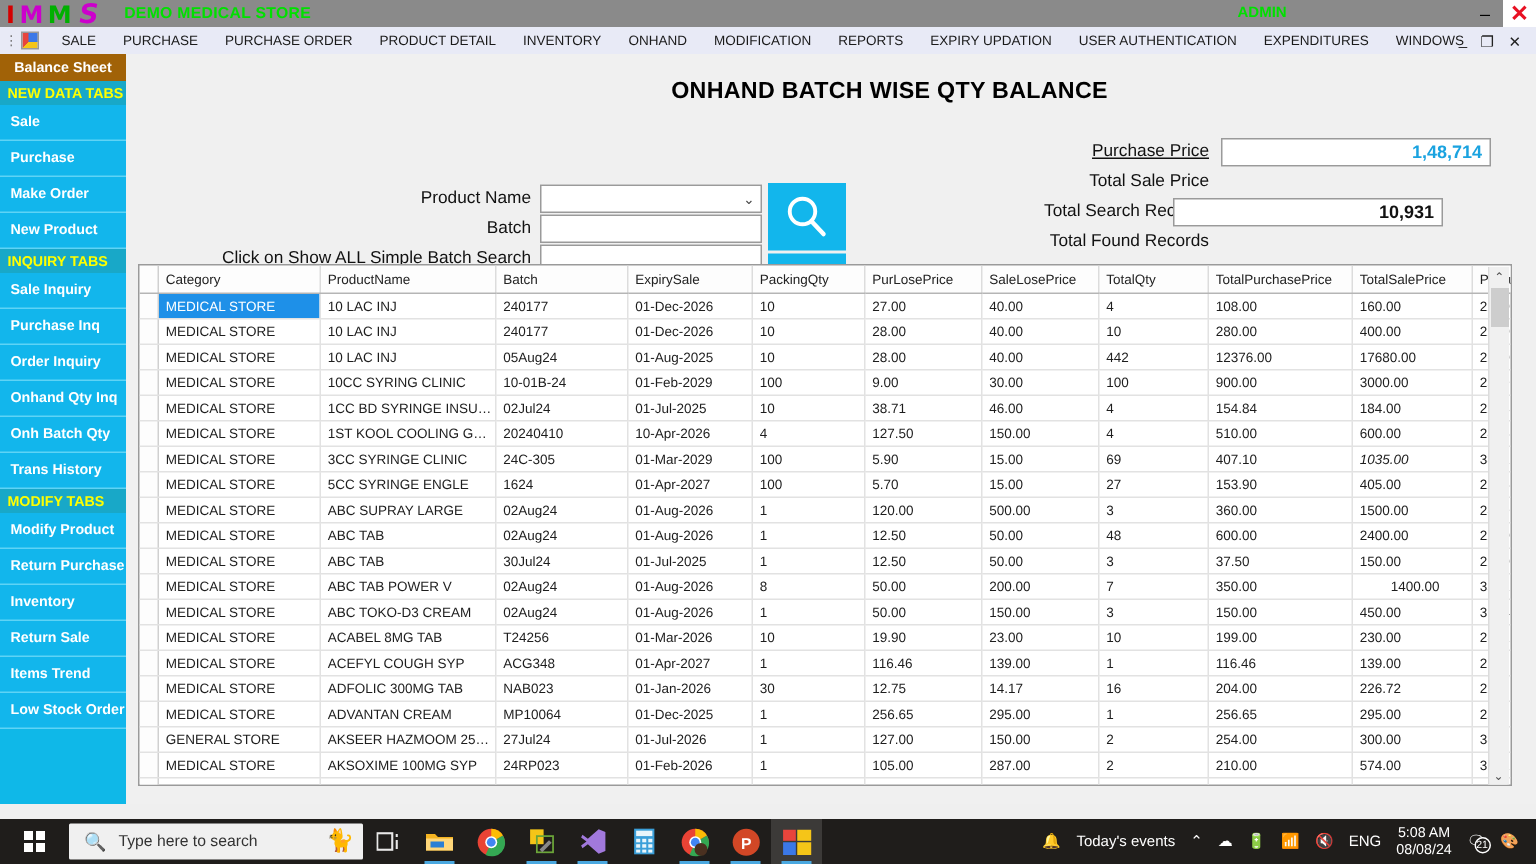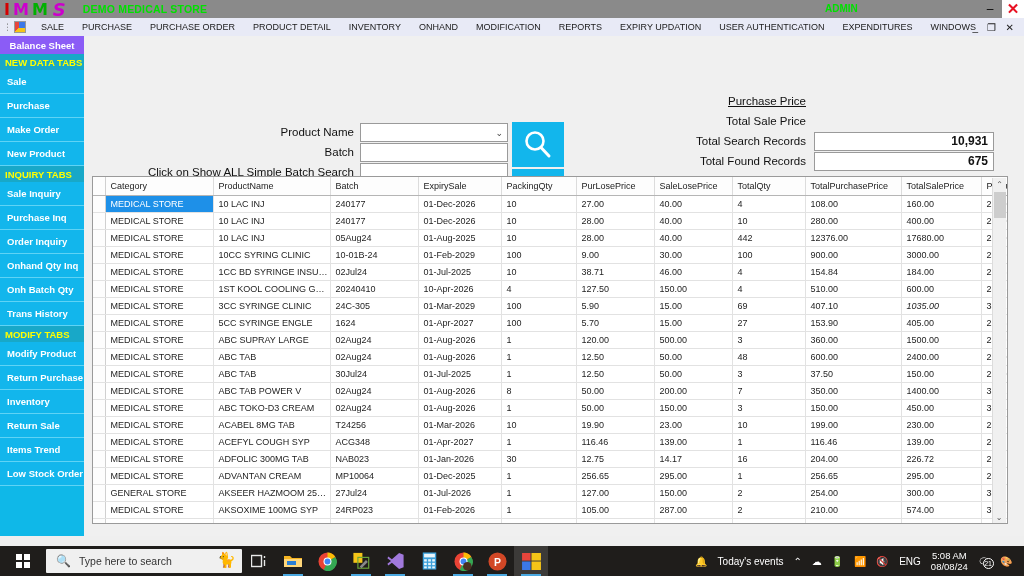--- a/index.html
+++ b/index.html
@@ -73,21 +73,21 @@
     height: 24px; background: #12b6ec; color: #ffffff;
     font-size: 9.5px; font-weight: bold; display: flex; align-items: center;
     padding-left: 7px; border-bottom: 1px solid #5fd3f5; cursor: default;
   }
   .sb-head {
     height: 16px; background: #18a8c8; color: #ffff00;
     font-size: 9.5px; font-weight: bold; display: flex; align-items: center;
     padding-left: 5px;
   }
   .sb-balance {
-    height: 18px; background: #8b5cf6; color: #ffffff;
+    height: 18px; background: #a16207; color: #ffffff;
     font-size: 9.5px; font-weight: bold; display: flex; align-items: center;
     justify-content: center;
   }
 
   
   #main {
     position: absolute; top: 36px; left: 84px; width: 940px; height: 500px;
     background: #f0f0f0;
   }
   #page-title {
@@ -250,20 +250,21 @@
   <div class="sb-item">Modify Product</div>
   <div class="sb-item">Return Purchase</div>
   <div class="sb-item">Inventory</div>
   <div class="sb-item">Return Sale</div>
   <div class="sb-item">Items Trend</div>
   <div class="sb-item">Low Stock Order</div>
 </div>
 
 <div id="main">
 
+  <div id="page-title">ONHAND BATCH WISE QTY BALANCE</div>
 
   <div class="f-label" style="left:90px; top:90px; width:180px;">Product Name</div>
   <div class="f-label" style="left:90px; top:110px; width:180px;">Batch</div>
   <div class="f-label" style="left:20px; top:130px; width:250px;">Click on Show ALL Simple Batch Search</div>
   <div class="f-label" style="left:20px; top:150px; width:250px;">Search any word first click on show all</div>
 
   <div class="f-input" style="left:276px; top:87px; width:148px;">
     <span class="combo-arrow">⌄</span>
   </div>
   <div class="f-input" style="left:276px; top:107px; width:148px;"></div>
@@ -272,28 +273,28 @@
 
   <div id="search-btn" style="left:428px; top:86px;">
     <svg width="34" height="34" viewBox="0 0 34 34">
       <circle cx="14" cy="13" r="8.5" fill="none" stroke="#ffffff" stroke-width="2.6"></circle>
       <line x1="20" y1="19.5" x2="28" y2="28" stroke="#ffffff" stroke-width="3" stroke-linecap="round"></line>
     </svg>
   </div>
   <div id="showall-btn" style="left:428px; top:133px;">SHOW ALL</div>
 
   <div class="s-label" style="left:572px; top:59px;text-decoration:underline;">Purchase Price</div>
+  <div class="s-box s-blue" style="left: 730px; top: 56px; color: rgb(26, 163, 224);">1,48,714</div>
 
   <div class="s-label" style="left:572px; top:79px;">Total Sale Price</div>
 
   <div class="s-label" style="left:572px; top:99px;">Total Search Records</div>
-  <div class="s-box s-dark" style="left: 730px; top: 96px; color: rgb(17, 17, 17);">10,931</div>
+  <div class="s-box s-dark" style="left: 698px; top: 96px; color: rgb(17, 17, 17);">10,931</div>
 
   <div class="s-label" style="left:572px; top:119px;">Total Found Records</div>
-  <div class="s-box s-dark" style="left: 730px; top: 116px; color: rgb(17, 17, 17);">675</div>
 
   <div id="grid-wrap">
     <table>
       <thead>
         <tr>
           <th class="rowhdr"></th>
           <th style="width:108px">Category</th>
           <th style="width:117px">ProductName</th>
           <th style="width:88px">Batch</th>
           <th style="width:83px">ExpirySale</th>
@@ -465,21 +466,21 @@
             <td class="rowhdr"></td>
             <td style="width: 108px;">MEDICAL STORE</td>
             <td style="width: 117px;">ABC TAB POWER V</td>
             <td style="width: 88px;">02Aug24</td>
             <td style="width: 83px;">01-Aug-2026</td>
             <td style="width: 75px;">8</td>
             <td style="width: 78px;">50.00</td>
             <td style="width: 78px;">200.00</td>
             <td style="width: 73px;">7</td>
             <td style="width: 96px;">350.00</td>
-            <td style="width: 80px;">1400.00</td>
+            <td style="width: 80px; text-align: center;">1400.00</td>
             <td style="width: 76px;">3541</td>
           </tr>
           <tr>
             <td class="rowhdr"></td>
             <td style="width: 108px;">MEDICAL STORE</td>
             <td style="width: 117px;">ABC TOKO-D3 CREAM</td>
             <td style="width: 88px;">02Aug24</td>
             <td style="width: 83px;">01-Aug-2026</td>
             <td style="width: 75px;">1</td>
             <td style="width: 78px;">50.00</td>

